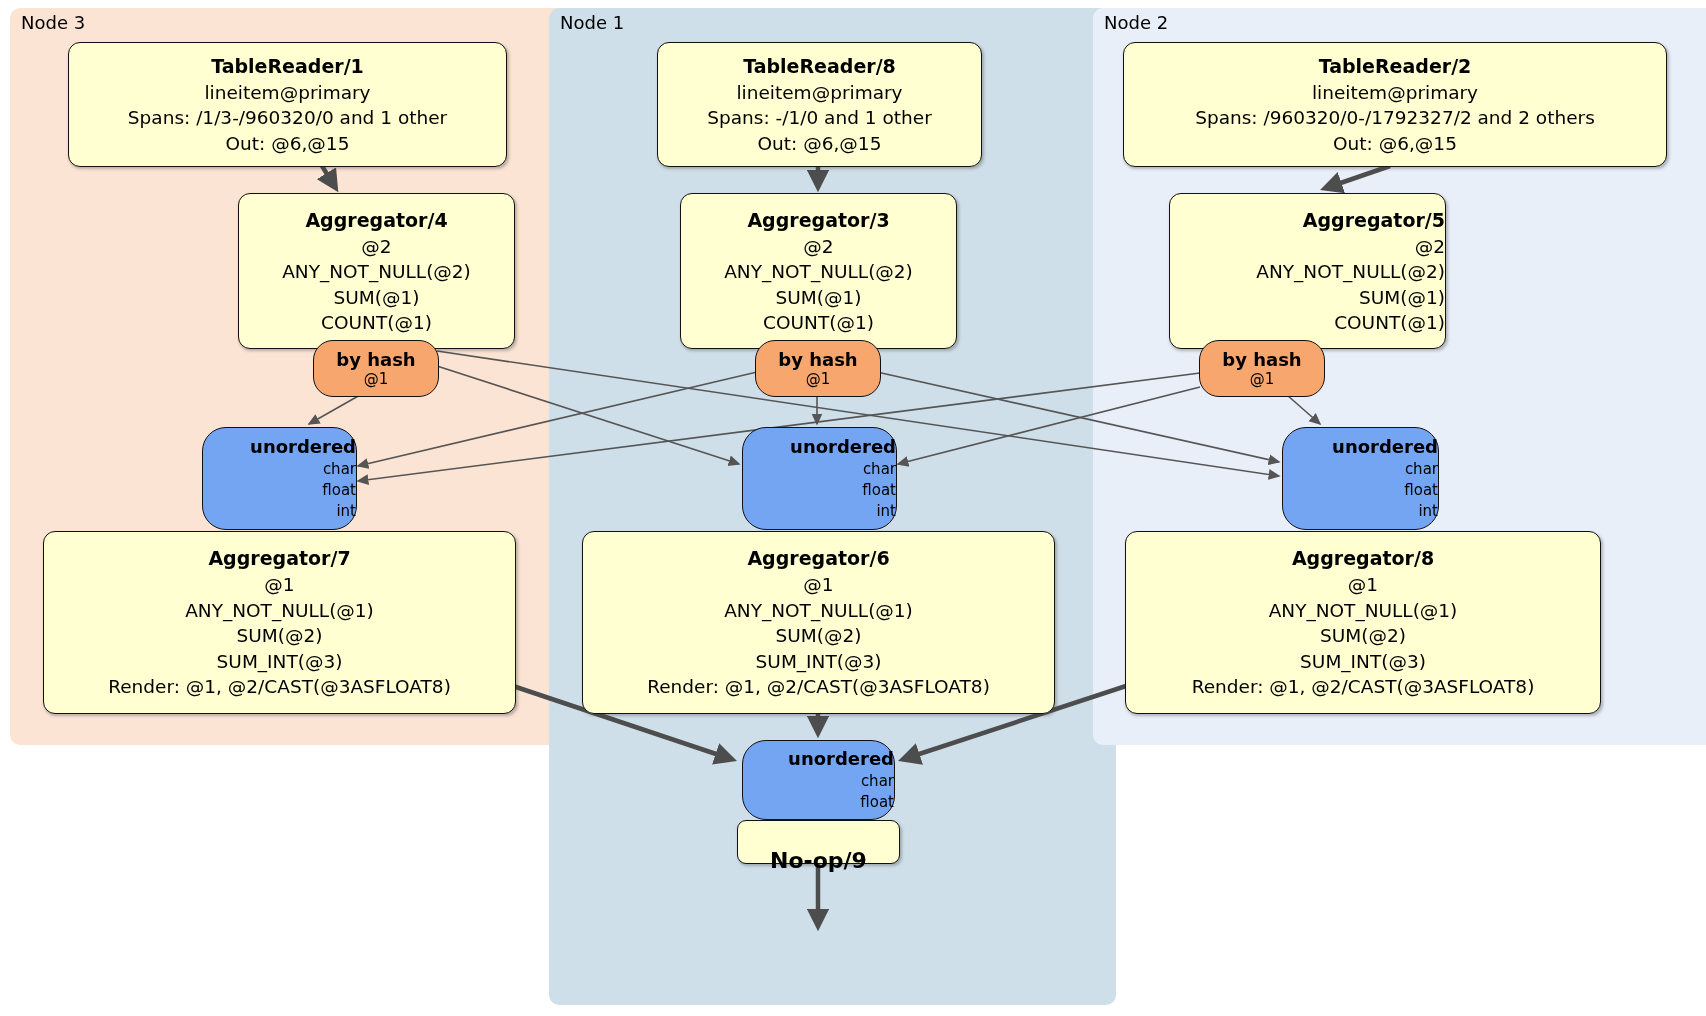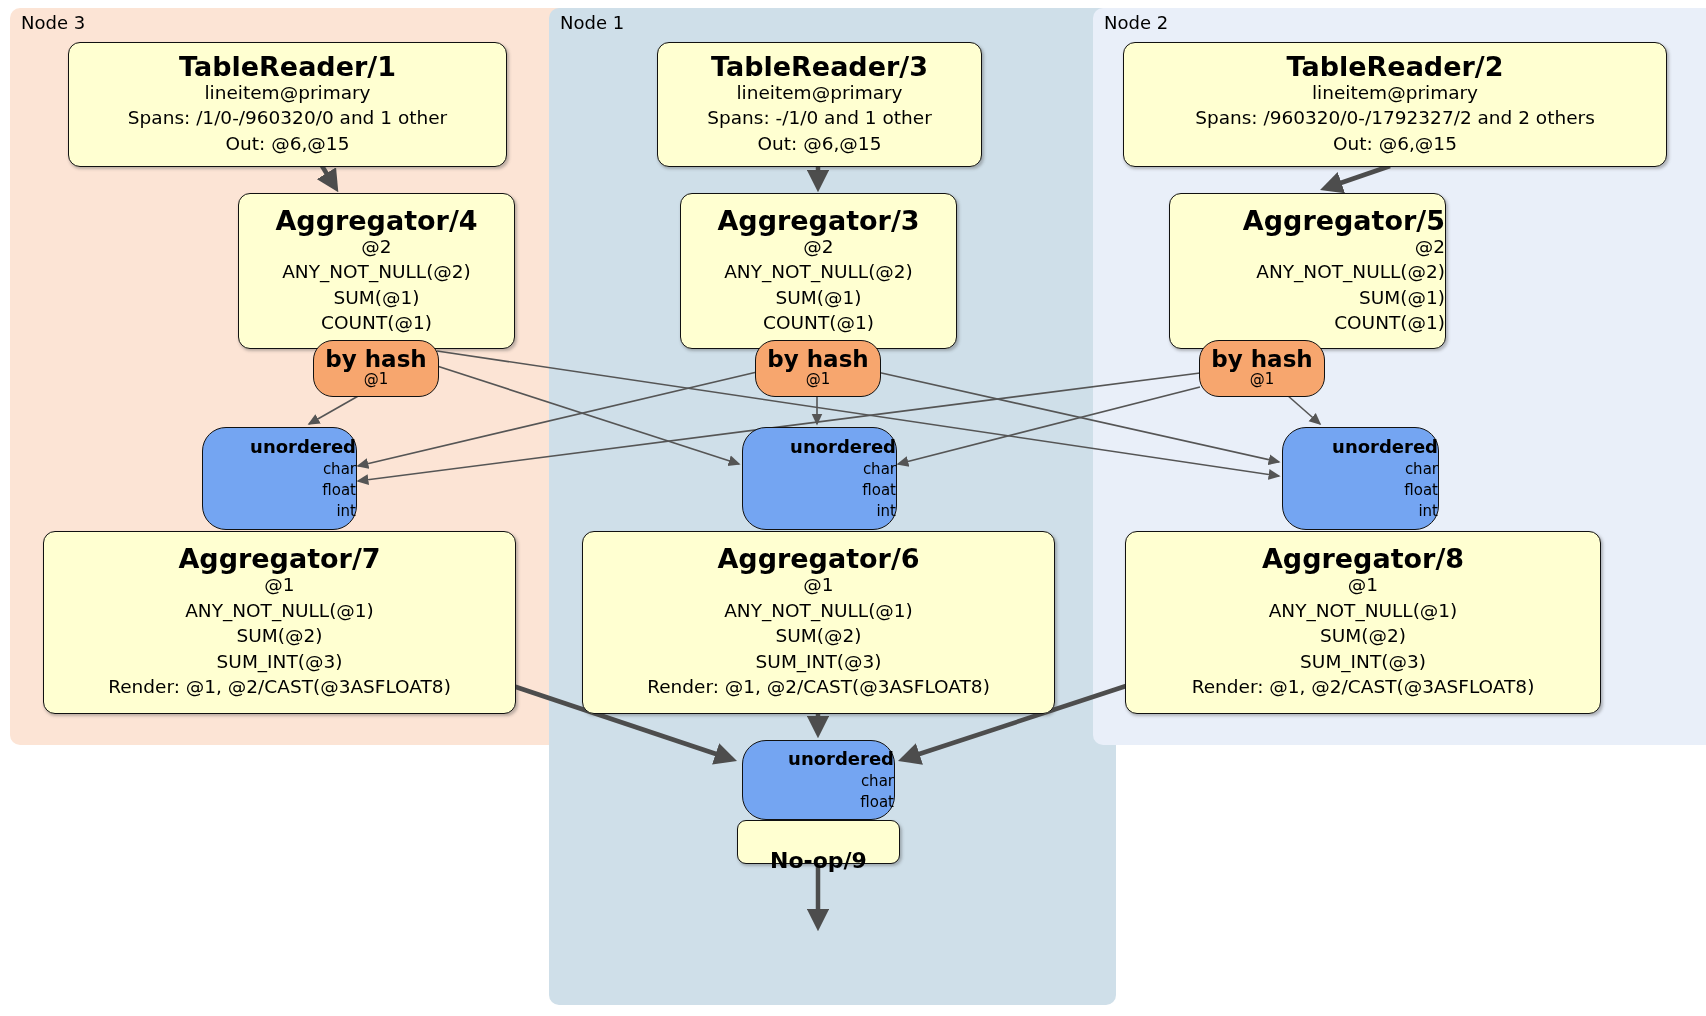--- a/index.html
+++ b/index.html
@@ -9,28 +9,28 @@
   }
   .panel{position:absolute;border-radius:10px;z-index:0;padding-left:28px;}
   .panel-label{position:absolute;top:3px;left:11px;font-size:18px;line-height:24px;color:#000;}
   #edges{position:absolute;left:0;top:0;z-index:1;pointer-events:none;}
   .pbox{
     position:absolute;background:#ffffd1;border:1.5px solid #111;border-radius:12px;
     display:flex;flex-direction:column;justify-content:center;align-items:center;
     text-align:center;z-index:2;box-shadow:1.5px 2px 3px rgba(70,70,70,0.35);
     white-space:nowrap;
   }
-  .pbox .t{font-weight:bold;font-size:27px;line-height:27px;}
+  .pbox .t{font-weight:bold;font-size:19px;line-height:27px;}
   .pbox .l{font-size:18.5px;line-height:25.5px;}
   .router{
     position:absolute;background:#f7a66e;border:1.6px solid #111;border-radius:20px;
     display:flex;flex-direction:column;justify-content:center;align-items:center;
     text-align:center;z-index:3;white-space:nowrap;
   }
-  .router .t{font-weight:bold;font-size:23px;line-height:21px;}
+  .router .t{font-weight:bold;font-size:18px;line-height:21px;}
   .router .d{font-size:15px;line-height:18px;}
   .sync{
     position:absolute;background:#74a5f2;border:1.6px solid #111;border-radius:24px;
     display:flex;flex-direction:column;justify-content:center;align-items:flex-end;
     text-align:center;z-index:3;white-space:nowrap;
   }
   .sync .t{font-weight:bold;font-size:18px;line-height:24px;}
   .sync .i{font-size:15px;line-height:21px;}
   .mini .t{font-size:22px;line-height:26px;margin-top:37px;}
   .mini{border-radius:9px;}
@@ -79,25 +79,25 @@
       <path d="M877,372 L1279,462" marker-end="url(#ah-thin)"></path>
       <path d="M1200,373 L358,481" marker-end="url(#ah-thin)"></path>
       <path d="M1200,387 L898,464" marker-end="url(#ah-thin)"></path>
       <path d="M1287,395 L1320,424" marker-end="url(#ah-thin)"></path>
     </g>
   </svg>
 
   <div class="pbox" style="left:68px;top:42px;width:437px;height:123px;">
     <div class="t">TableReader/1</div>
     <div class="l">lineitem@primary</div>
-    <div class="l">Spans: /1/0-/960320/0 and 1 other</div>
+    <div class="l">Spans: /1/3-/960320/0 and 1 other</div>
     <div class="l">Out: @6,@15</div>
   </div>
   <div class="pbox" style="left:657px;top:42px;width:323px;height:123px;">
-    <div class="t">TableReader/3</div>
+    <div class="t">TableReader/8</div>
     <div class="l">lineitem@primary</div>
     <div class="l">Spans: -/1/0 and 1 other</div>
     <div class="l">Out: @6,@15</div>
   </div>
   <div class="pbox" style="left:1123px;top:42px;width:542px;height:123px;">
     <div class="t">TableReader/2</div>
     <div class="l">lineitem@primary</div>
     <div class="l">Spans: /960320/0-/1792327/2 and 2 others</div>
     <div class="l">Out: @6,@15</div>
   </div>

